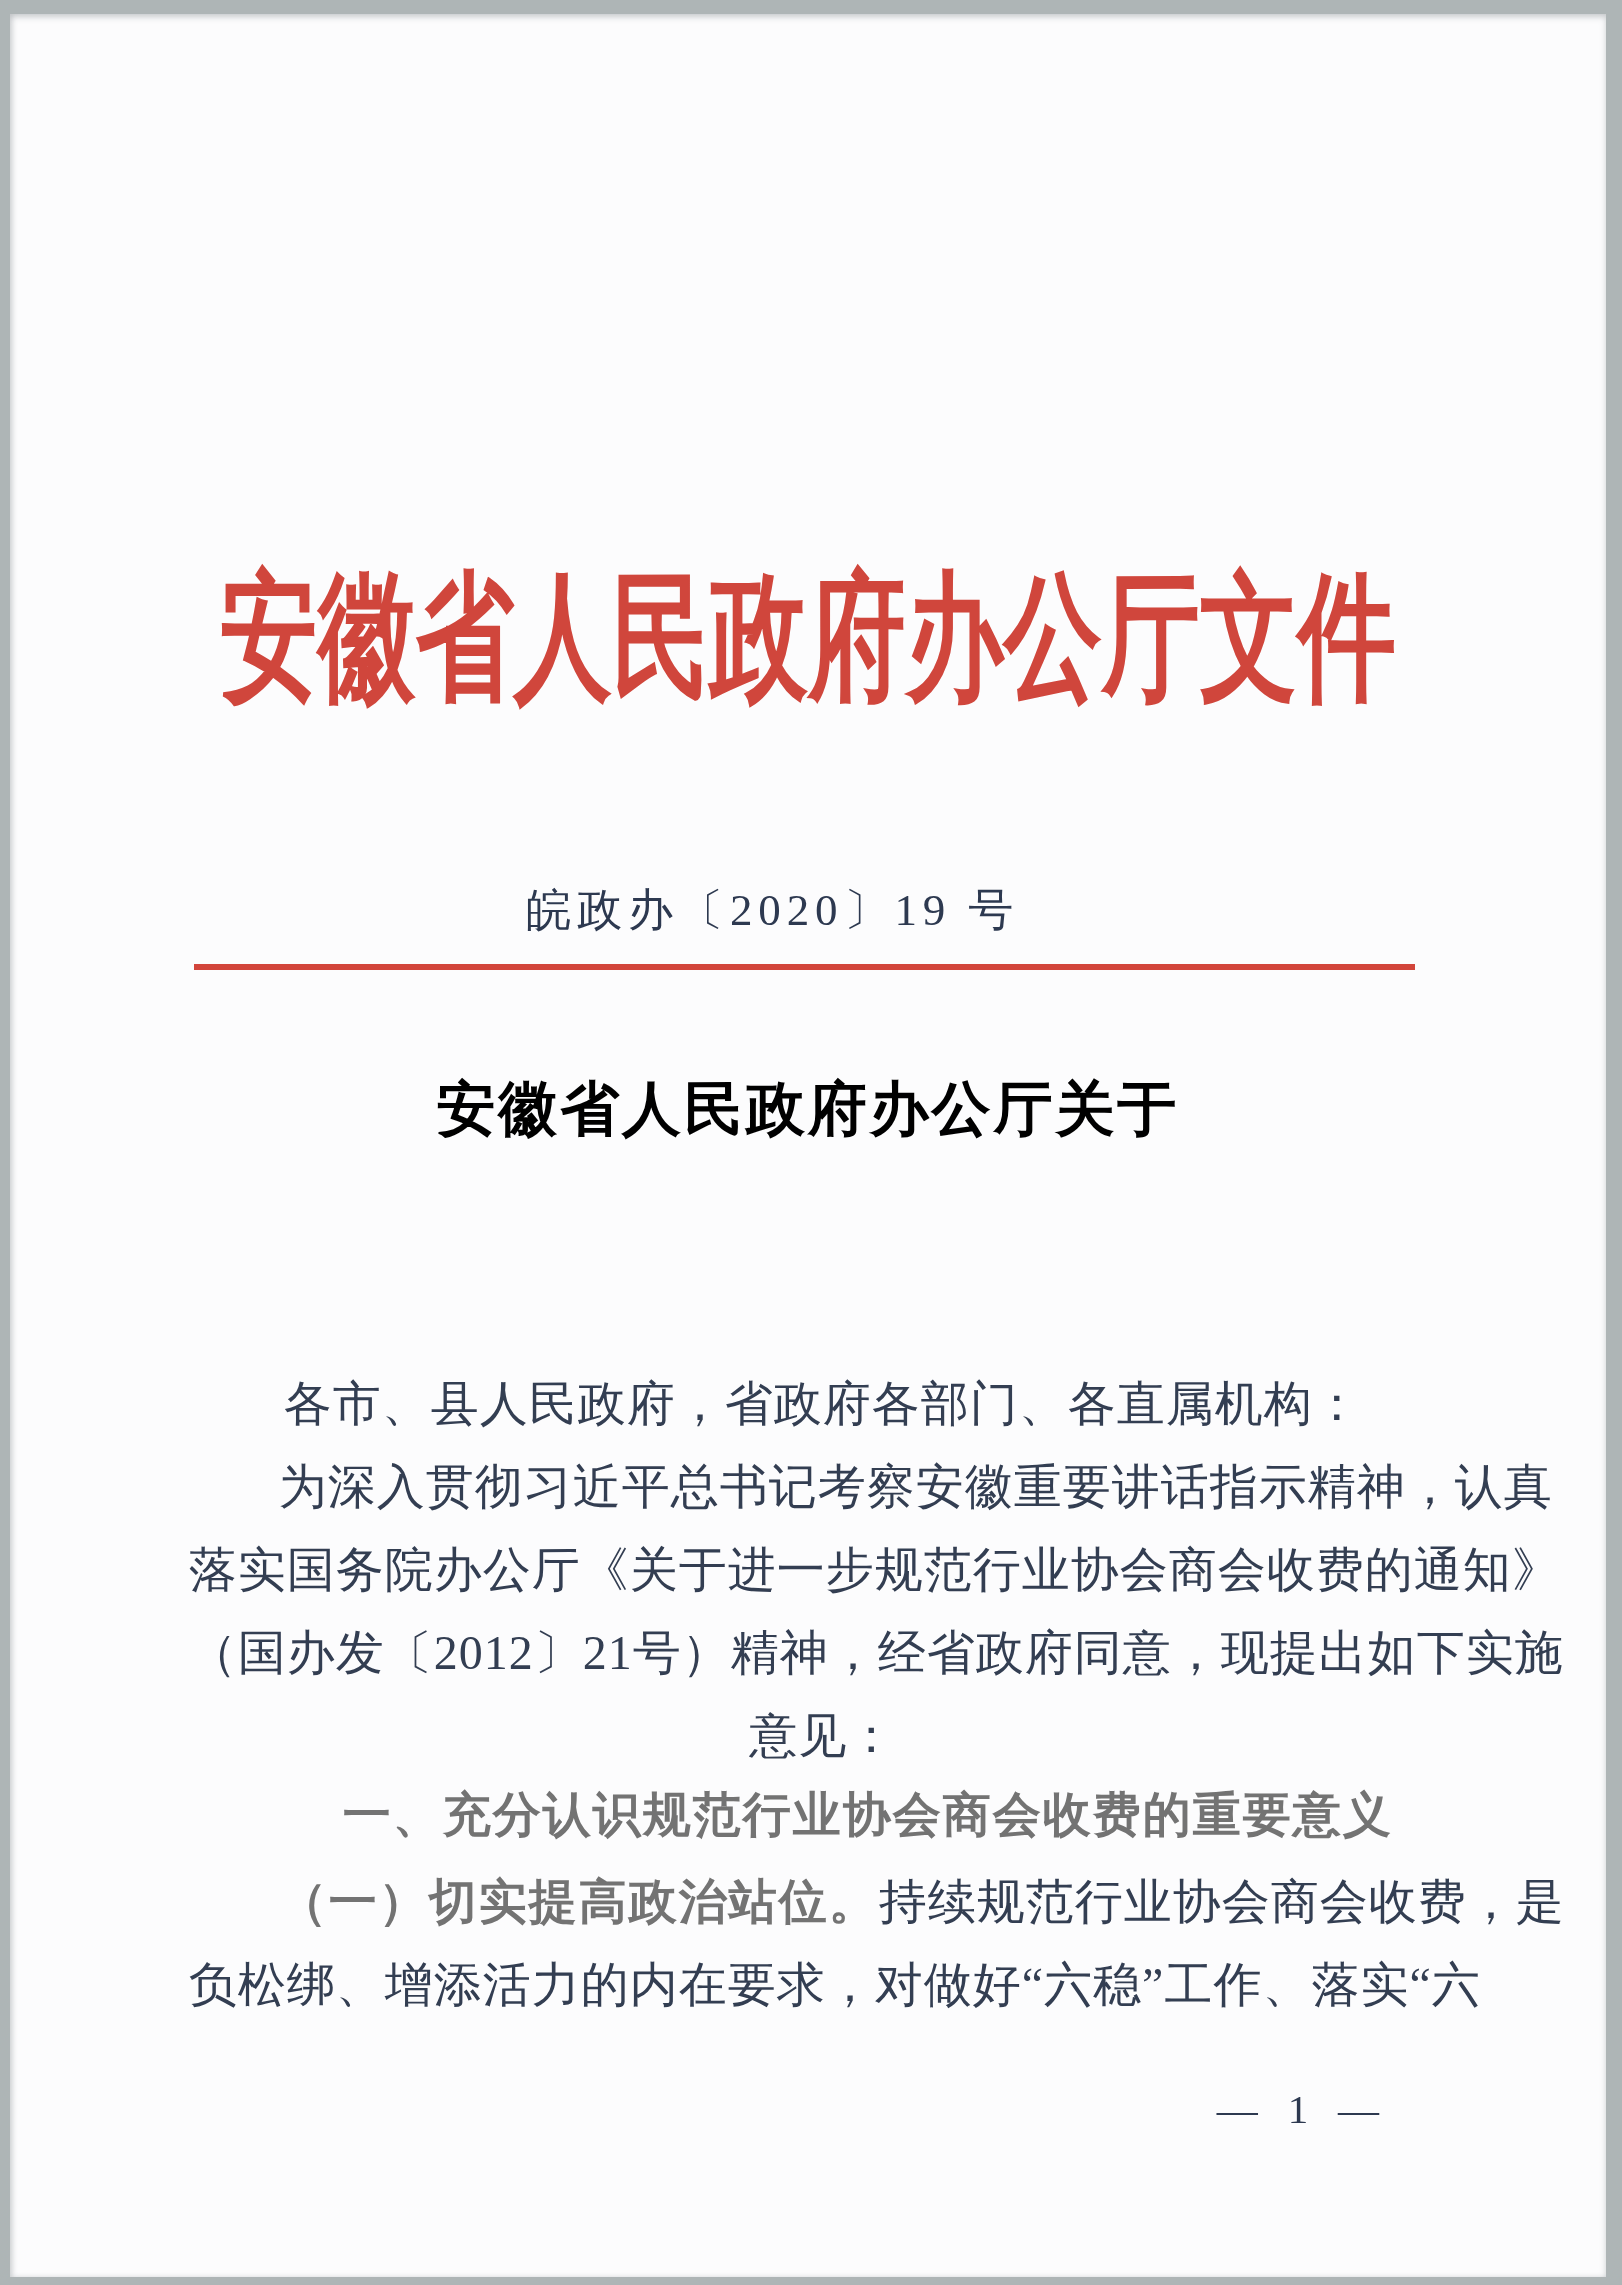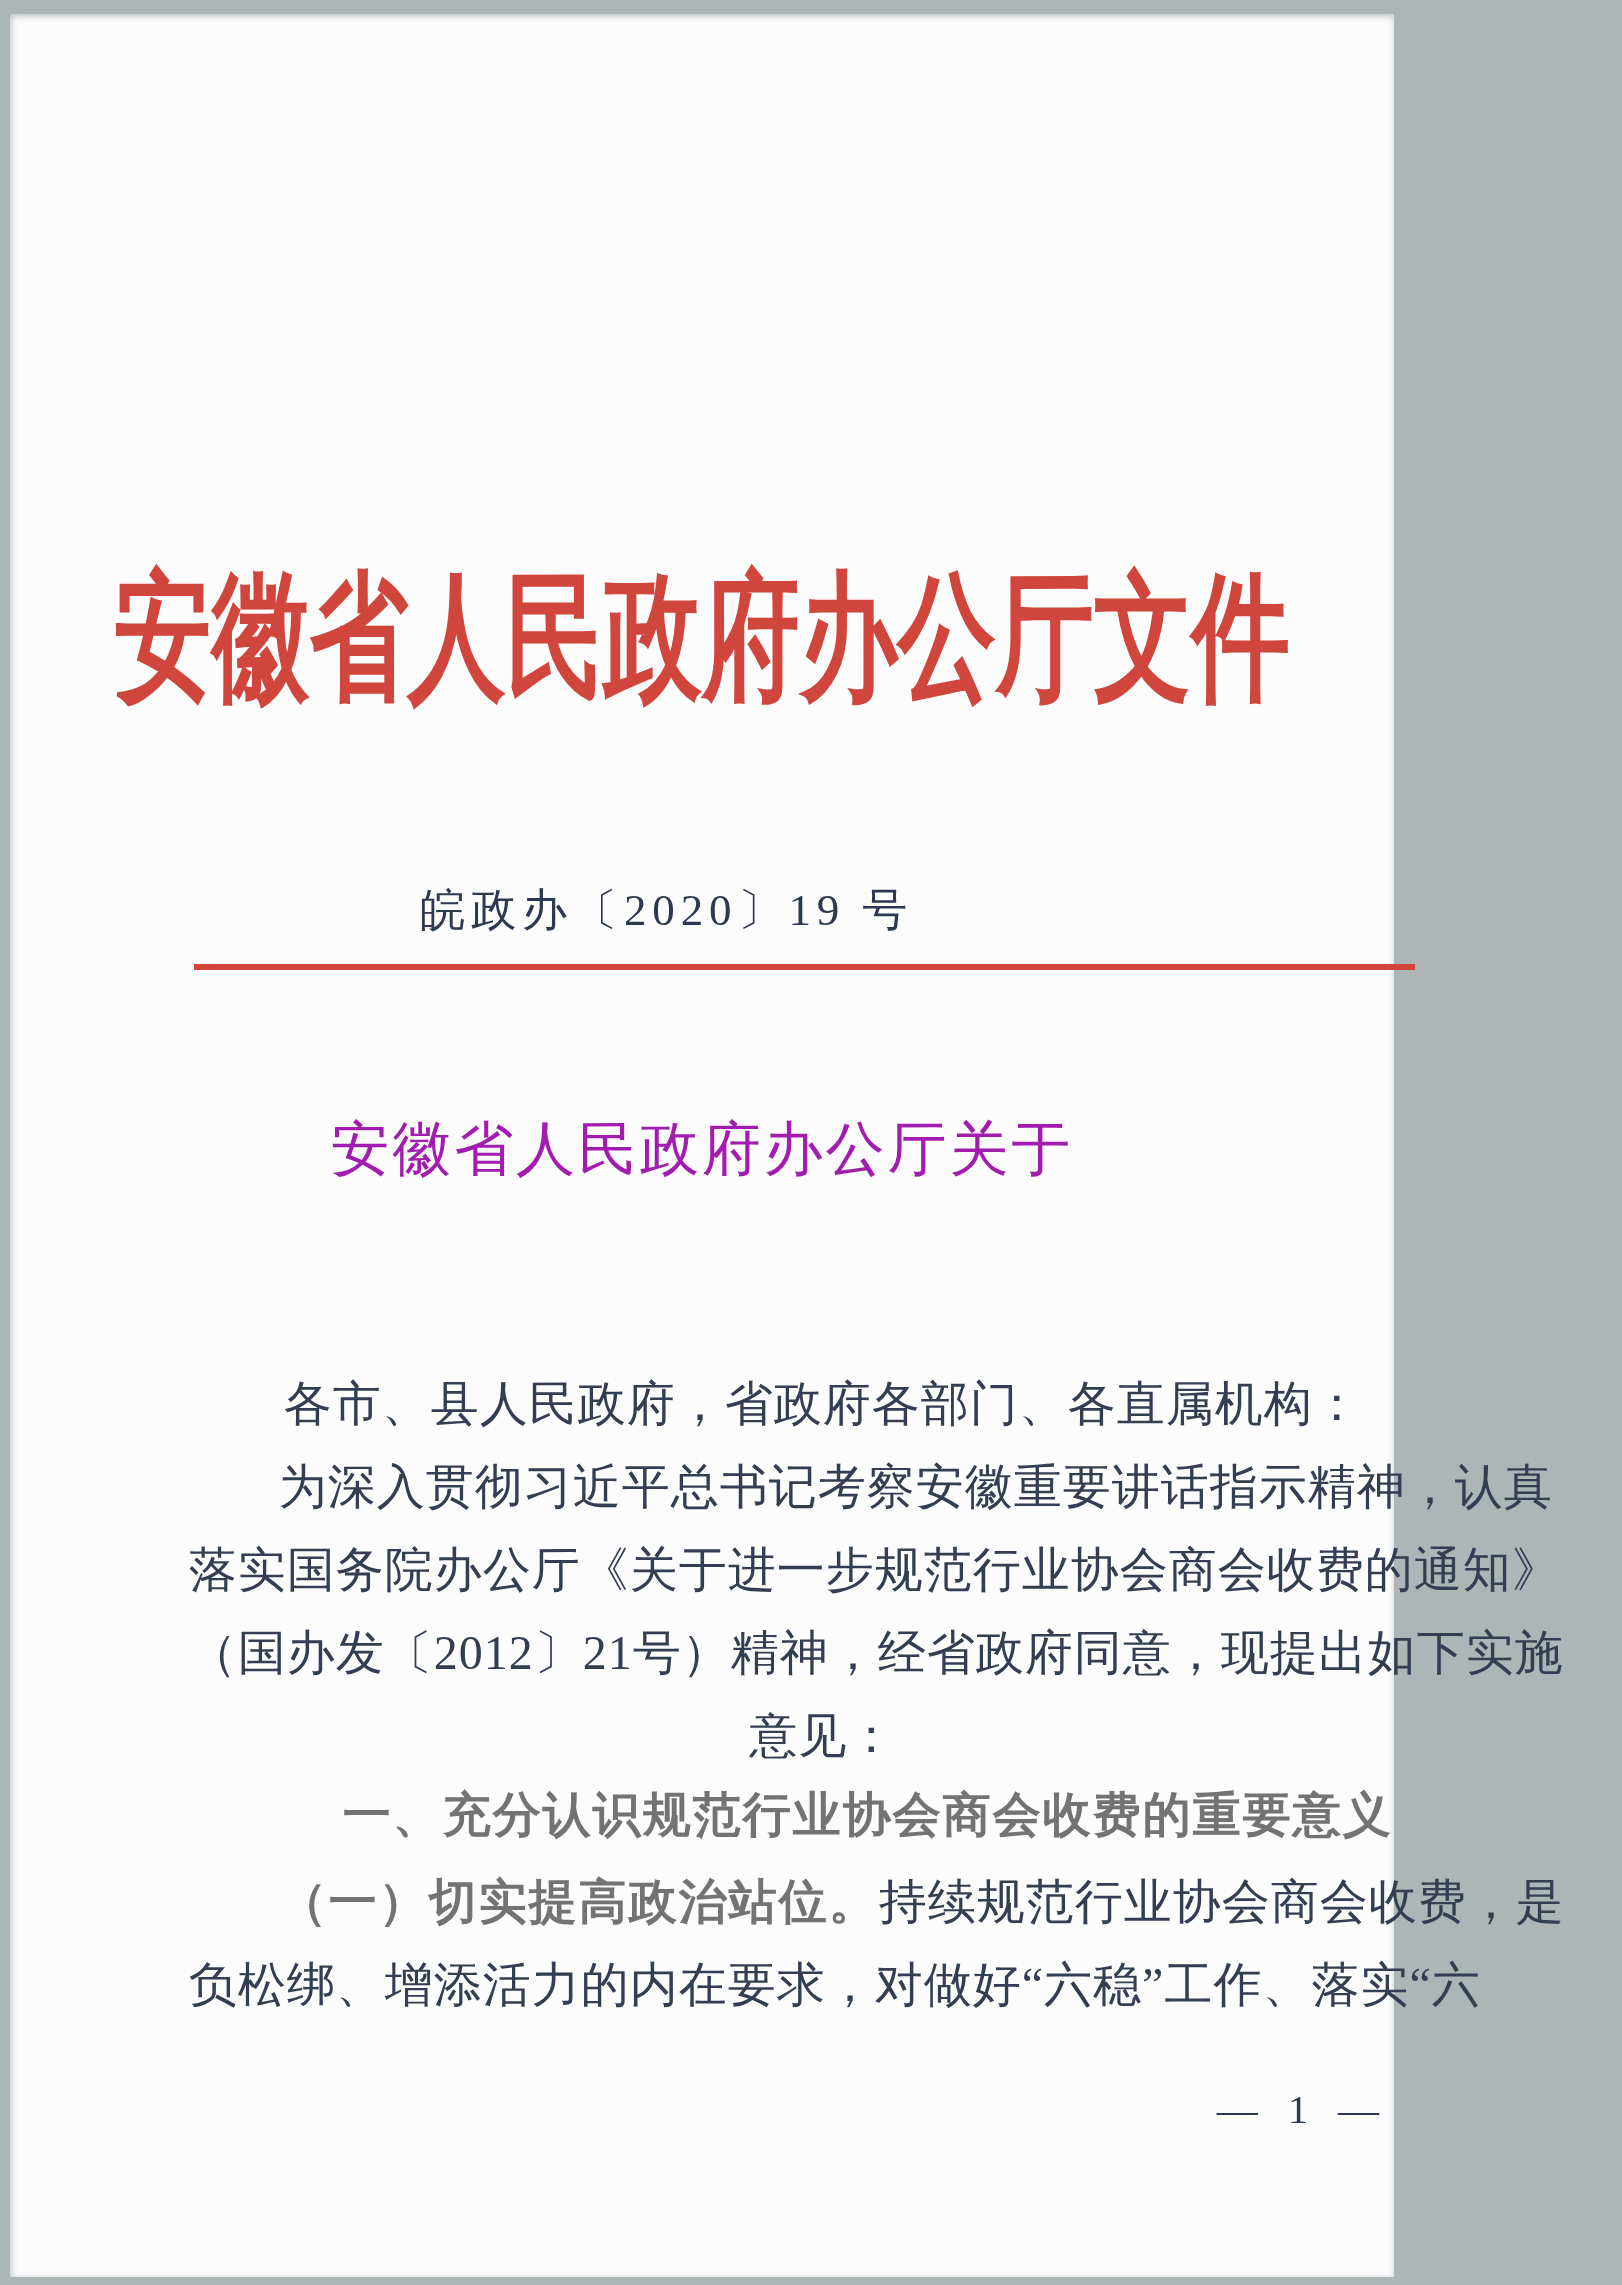--- a/index.html
+++ b/index.html
@@ -7,21 +7,21 @@
   body {
     position: relative;
     background: #aeb5b6;
     font-family: "Liberation Serif", "DejaVu Serif", serif;
     overflow: hidden;
   }
   .paper {
     position: absolute;
     left: 9.8px;
     top: 13.7px;
-    width: 1384px;
+    width: 1596px;
     height: 2263px;
     background: #fcfcfd;
     box-shadow: inset 0 2.9px 5.9px rgba(120,130,132,0.35), inset 2.9px 0 4.9px rgba(120,130,132,0.18);
   }
   .header-title {
     position: absolute;
     top: 532px;
     left: 0;
     width: 100%;
     text-align: center;
@@ -48,27 +48,27 @@
   .red-line {
     position: absolute;
     top: 950px;
     left: 184px;
     width: 1221px;
     height: 5.9px;
     background: #d2453b;
   }
   .doc-title {
     position: absolute;
-    top: 1088px;
+    top: 1048px;
     left: 0;
     width: 100%;
     text-align: center;
     font-size: 59px;
-    font-weight: normal;
-    color: #a21caf;
+    font-weight: bold;
+    color: #000000;
     line-height: 94px;
     letter-spacing: 2.9px;
     white-space: nowrap;
   }
   .body-block {
     position: absolute;
     top: 1348px;
     left: 179px;
     width: 1268px;
     font-size: 48px;

